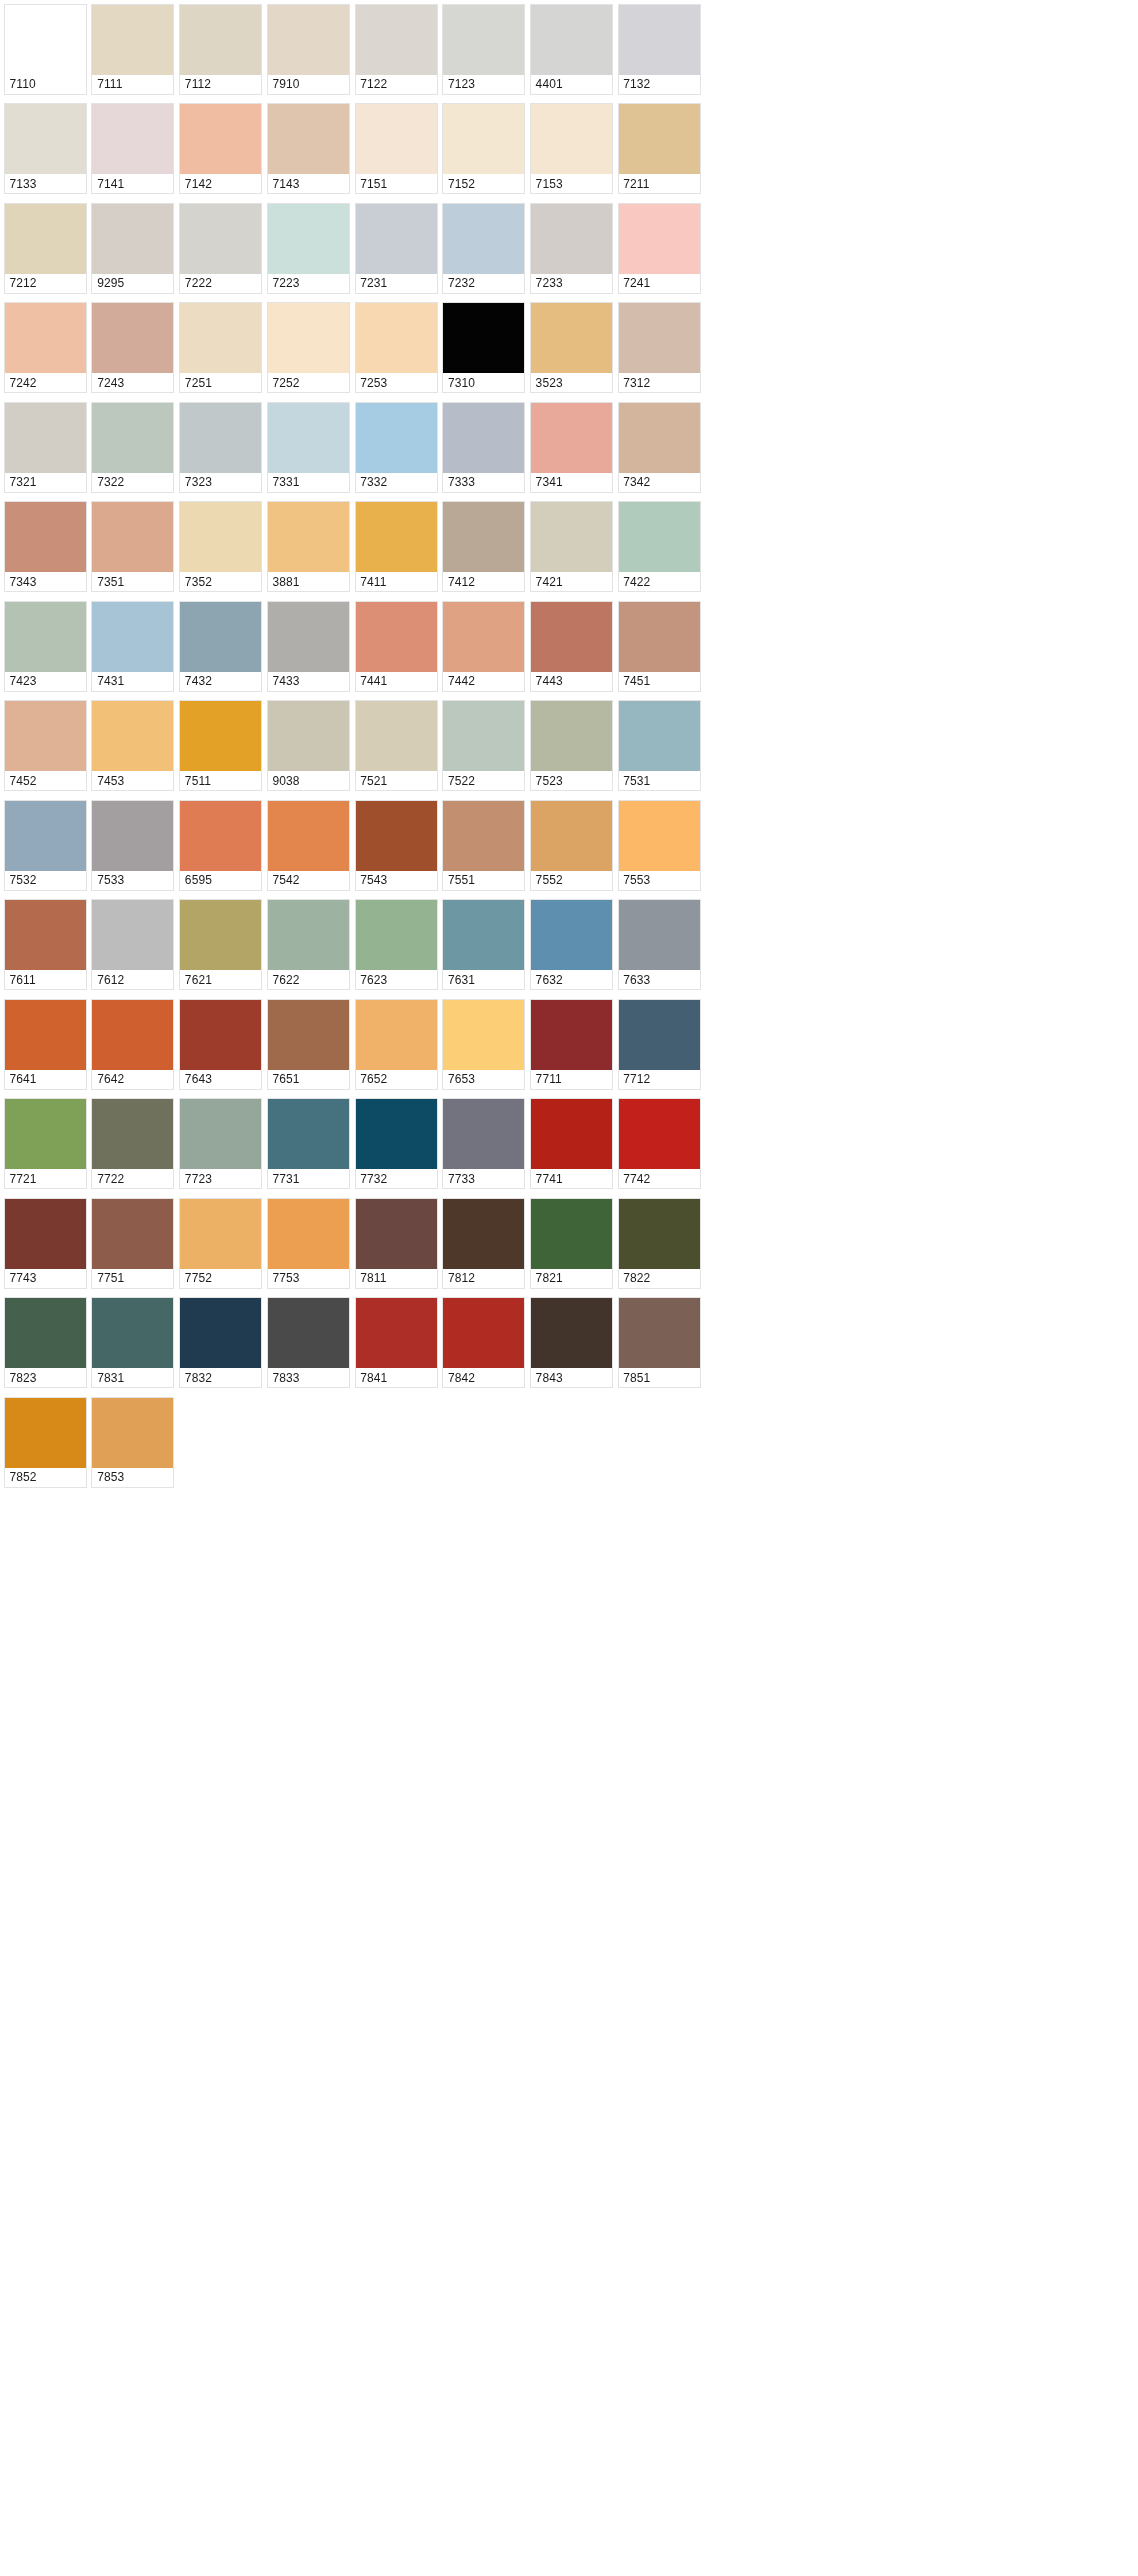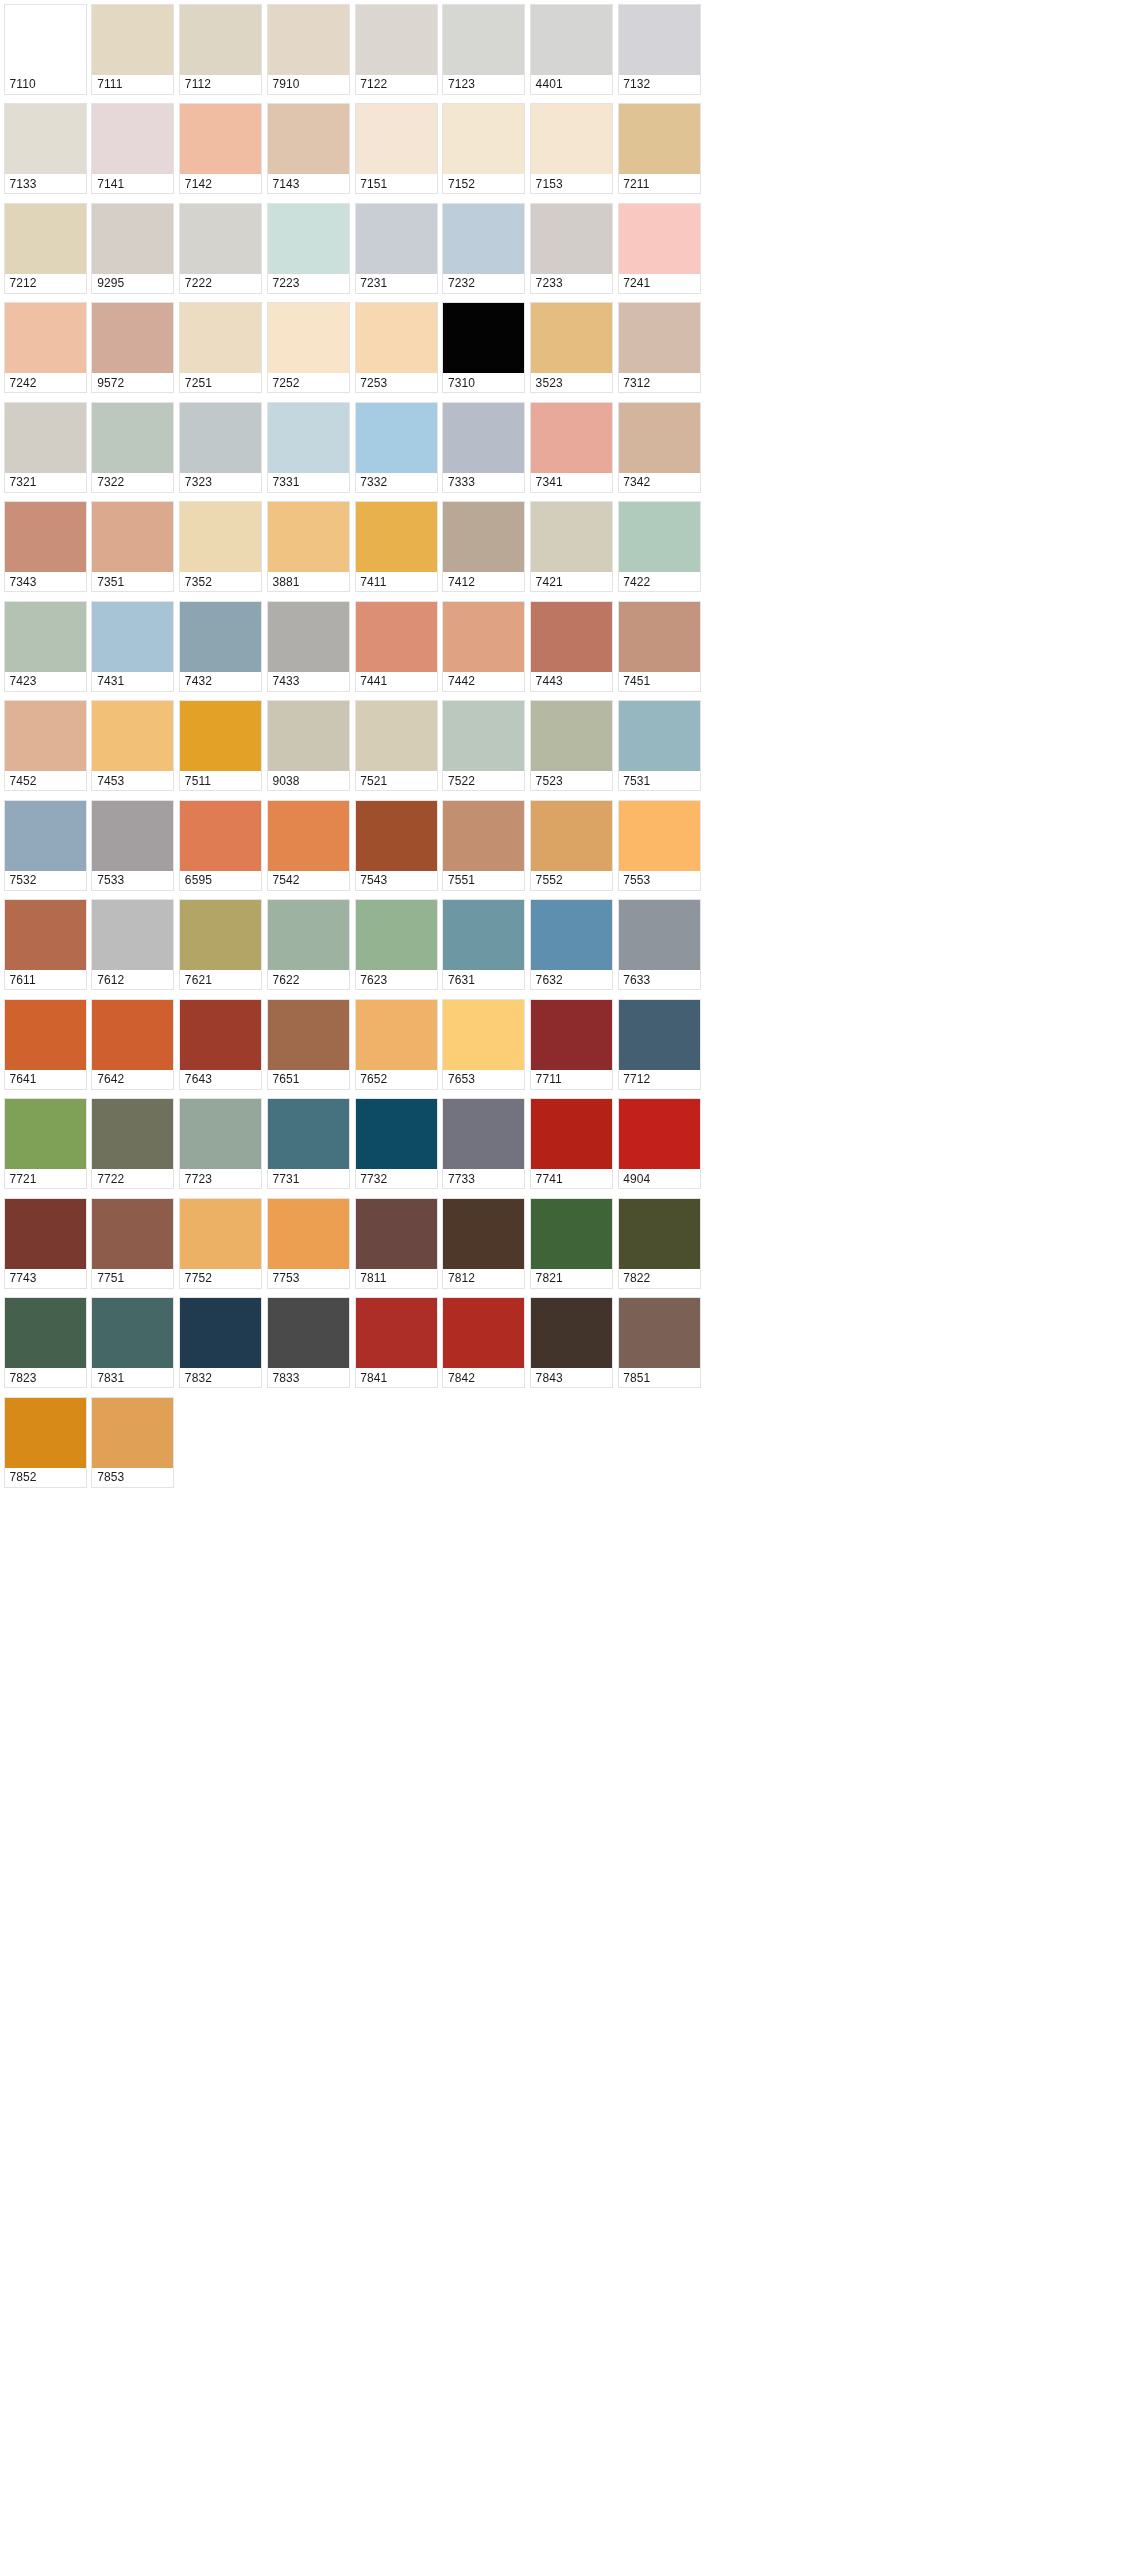--- a/index.html
+++ b/index.html
@@ -153,21 +153,21 @@
     <div class="swatch-card">
       <div class="swatch-color" style="background-color: rgb(249, 200, 193);"></div>
       <div class="swatch-label">7241</div>
     </div>
     <div class="swatch-card">
       <div class="swatch-color" style="background-color: rgb(240, 192, 165);"></div>
       <div class="swatch-label">7242</div>
     </div>
     <div class="swatch-card">
       <div class="swatch-color" style="background-color: rgb(211, 171, 155);"></div>
-      <div class="swatch-label">9572</div>
+      <div class="swatch-label">7243</div>
     </div>
     <div class="swatch-card">
       <div class="swatch-color" style="background-color: rgb(236, 220, 194);"></div>
       <div class="swatch-label">7251</div>
     </div>
     <div class="swatch-card">
       <div class="swatch-color" style="background-color: rgb(247, 228, 201);"></div>
       <div class="swatch-label">7252</div>
     </div>
     <div class="swatch-card">
@@ -433,21 +433,21 @@
     <div class="swatch-card">
       <div class="swatch-color" style="background-color: rgb(114, 115, 127);"></div>
       <div class="swatch-label">7733</div>
     </div>
     <div class="swatch-card">
       <div class="swatch-color" style="background-color: rgb(180, 33, 23);"></div>
       <div class="swatch-label">7741</div>
     </div>
     <div class="swatch-card">
       <div class="swatch-color" style="background-color: rgb(193, 32, 27);"></div>
-      <div class="swatch-label">4904</div>
+      <div class="swatch-label">7742</div>
     </div>
     <div class="swatch-card">
       <div class="swatch-color" style="background-color: rgb(121, 57, 47);"></div>
       <div class="swatch-label">7743</div>
     </div>
     <div class="swatch-card">
       <div class="swatch-color" style="background-color: rgb(142, 92, 75);"></div>
       <div class="swatch-label">7751</div>
     </div>
     <div class="swatch-card">

